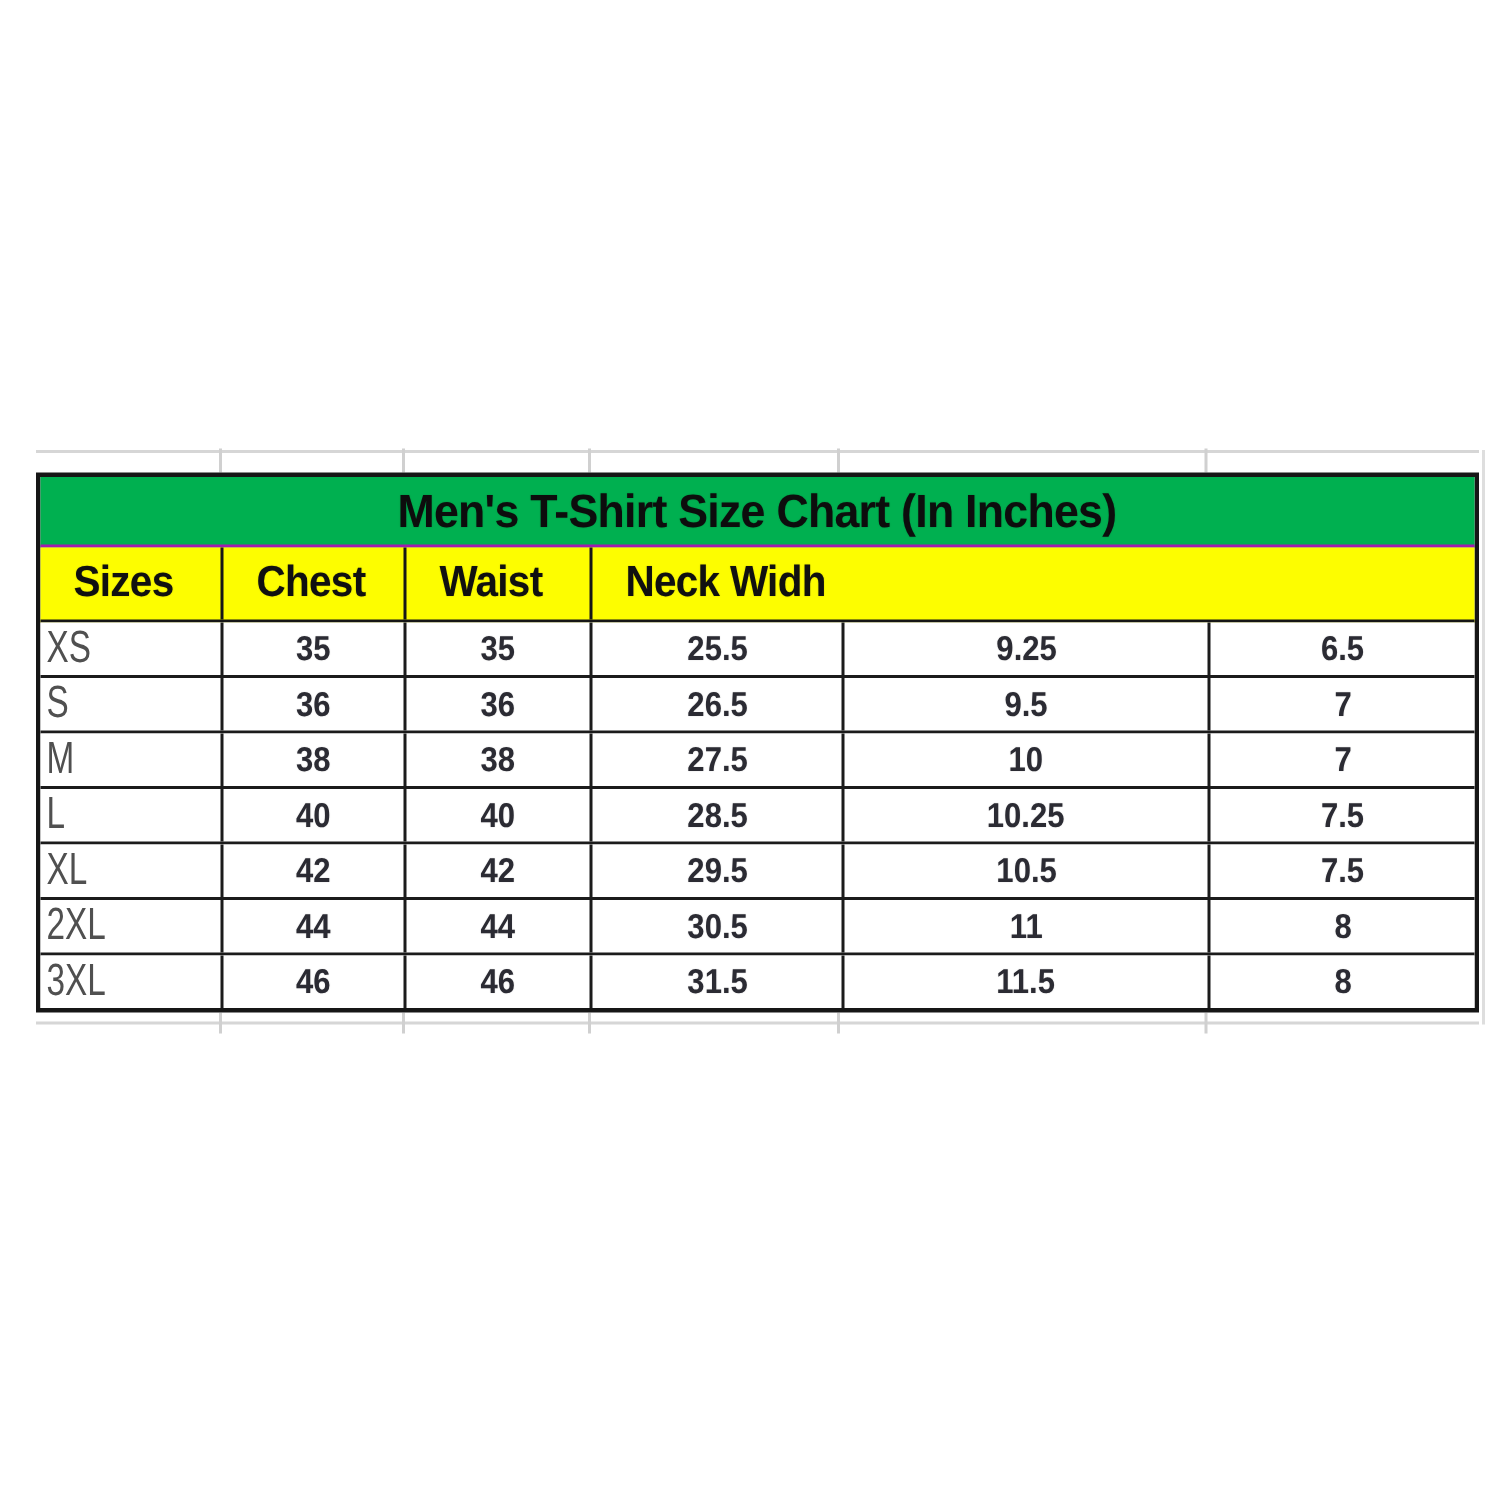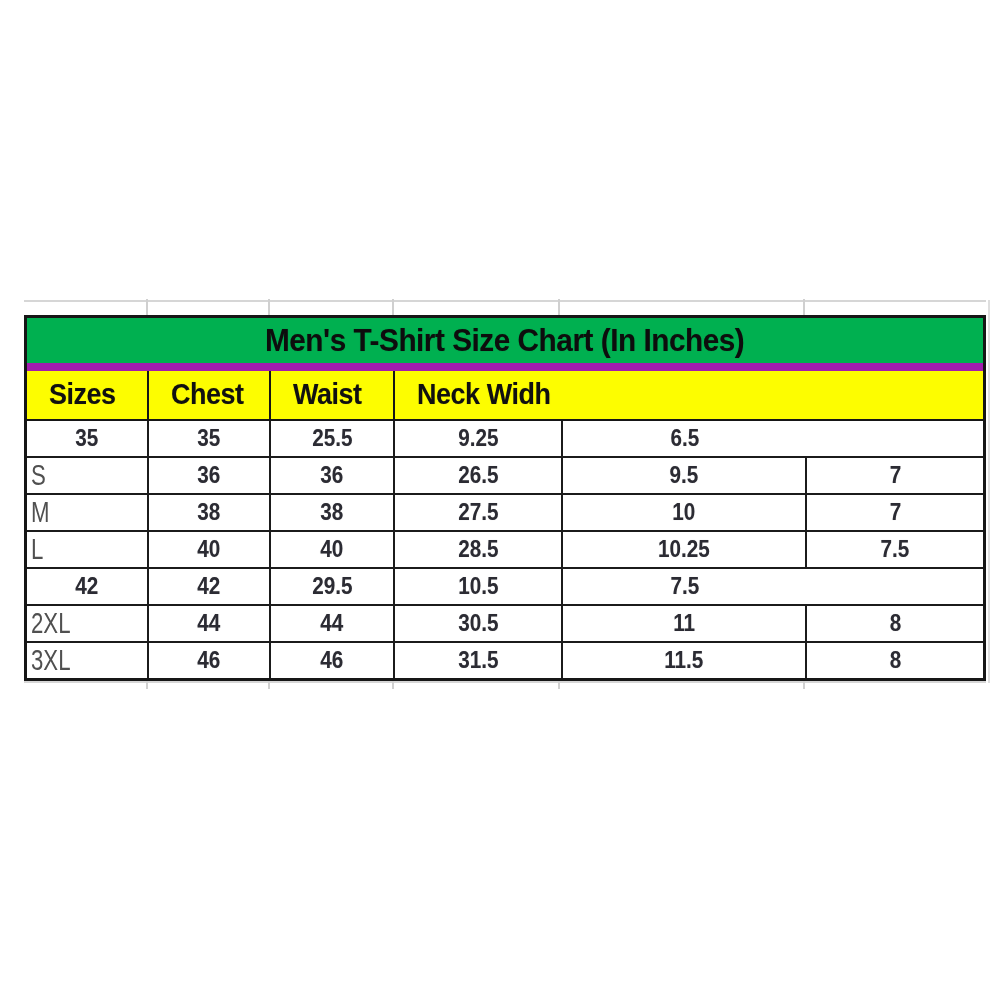--- a/index.html
+++ b/index.html
@@ -34,21 +34,21 @@
     position: absolute;
     left: 24px;
     top: 315px;
     width: 956px;
     border: 3px solid #161616;
     background: #ffffff;
   }
   .title-bar {
     height: 45px;
     background: #00b050;
-    border-bottom: 8px solid #a21caf;
+    border-bottom: 2px solid #a21caf;
     text-align: center;
   }
   .title-text {
     display: inline-block;
     line-height: 45px;
     font-size: 31px;
     font-weight: bold;
     color: #0d0d0d;
     letter-spacing: -0.5px;
     transform: scaleX(0.96);
@@ -144,20 +144,21 @@
       <span class="title-text">Men's T-Shirt Size Chart (In Inches)</span>
     </div>
     <div class="header-row" id="header-row">
         <div class="hcell"><span>Sizes</span></div>
         <div class="hcell"><span>Chest</span></div>
         <div class="hcell"><span>Waist</span></div>
         <div class="hcell"><span>Neck Widh</span></div>
       </div>
     <div id="body-rows">
         <div class="grid-row">
+          <div class="cell size-cell"><span>XS</span></div>
           <div class="cell num-cell"><span>35</span></div>
           <div class="cell num-cell"><span>35</span></div>
           <div class="cell num-cell"><span>25.5</span></div>
           <div class="cell num-cell"><span>9.25</span></div>
           <div class="cell num-cell"><span>6.5</span></div>
         </div>
         <div class="grid-row">
           <div class="cell size-cell"><span>S</span></div>
           <div class="cell num-cell"><span>36</span></div>
           <div class="cell num-cell"><span>36</span></div>
@@ -175,20 +176,21 @@
         </div>
         <div class="grid-row">
           <div class="cell size-cell"><span>L</span></div>
           <div class="cell num-cell"><span>40</span></div>
           <div class="cell num-cell"><span>40</span></div>
           <div class="cell num-cell"><span>28.5</span></div>
           <div class="cell num-cell"><span>10.25</span></div>
           <div class="cell num-cell"><span>7.5</span></div>
         </div>
         <div class="grid-row">
+          <div class="cell size-cell"><span>XL</span></div>
           <div class="cell num-cell"><span>42</span></div>
           <div class="cell num-cell"><span>42</span></div>
           <div class="cell num-cell"><span>29.5</span></div>
           <div class="cell num-cell"><span>10.5</span></div>
           <div class="cell num-cell"><span>7.5</span></div>
         </div>
         <div class="grid-row">
           <div class="cell size-cell"><span>2XL</span></div>
           <div class="cell num-cell"><span>44</span></div>
           <div class="cell num-cell"><span>44</span></div>

